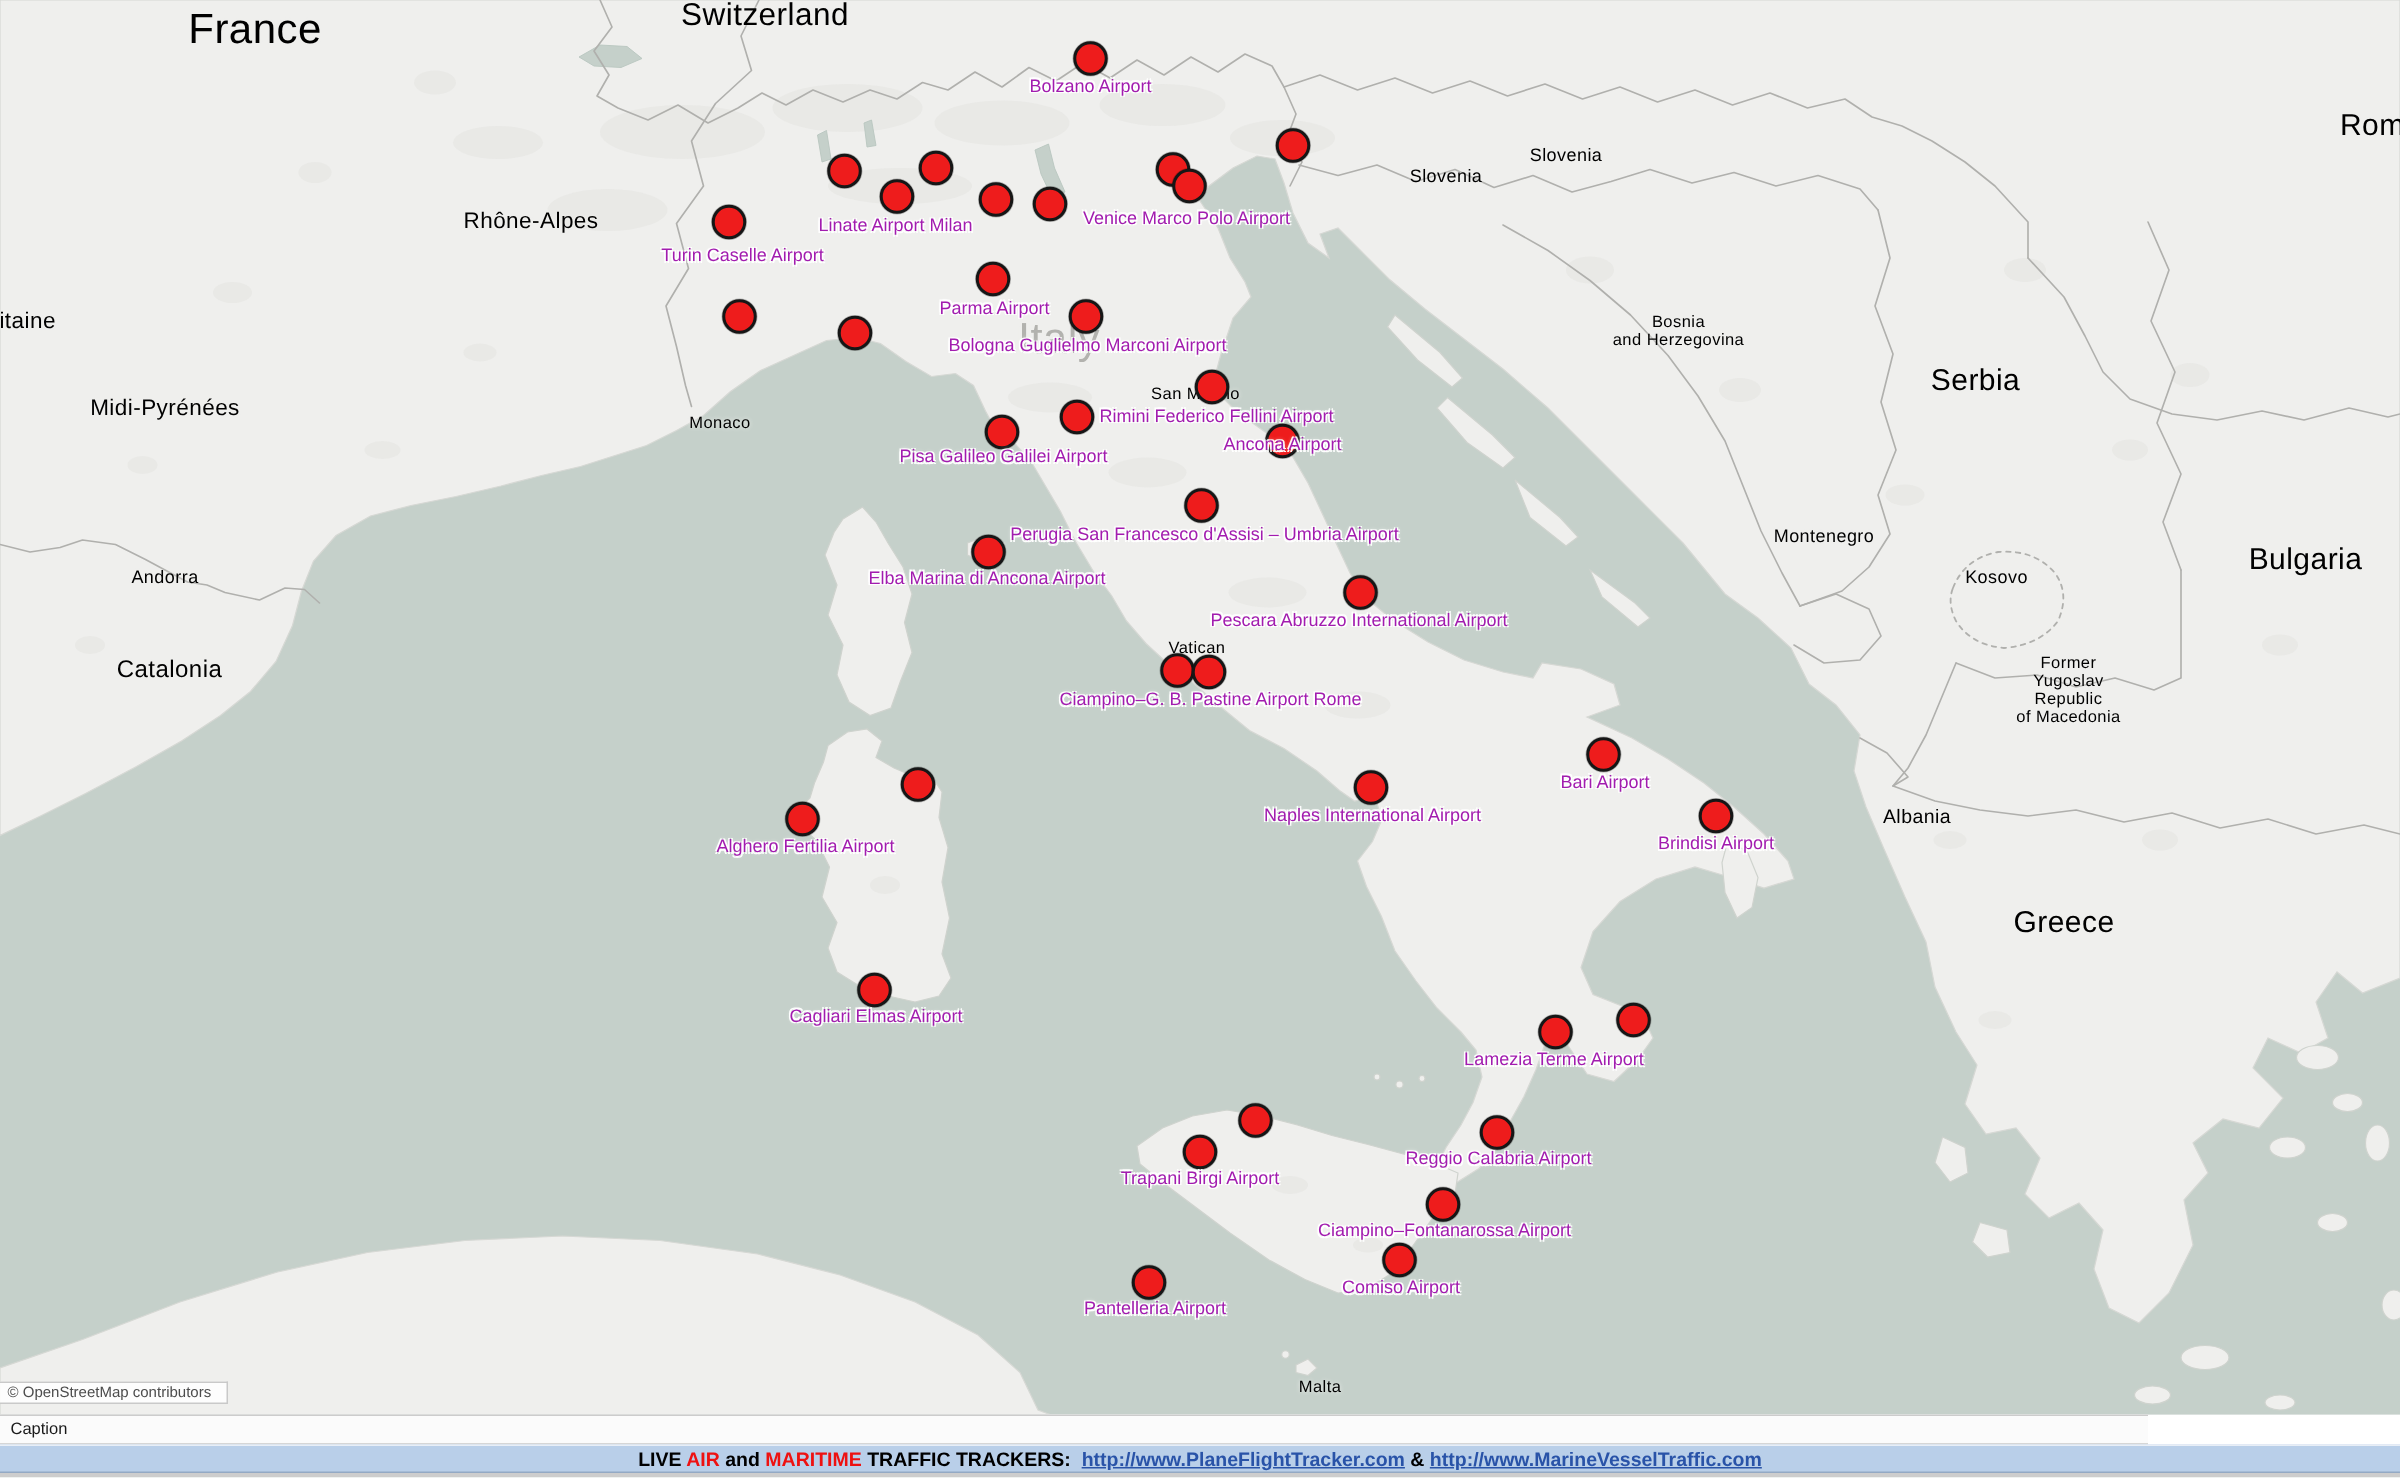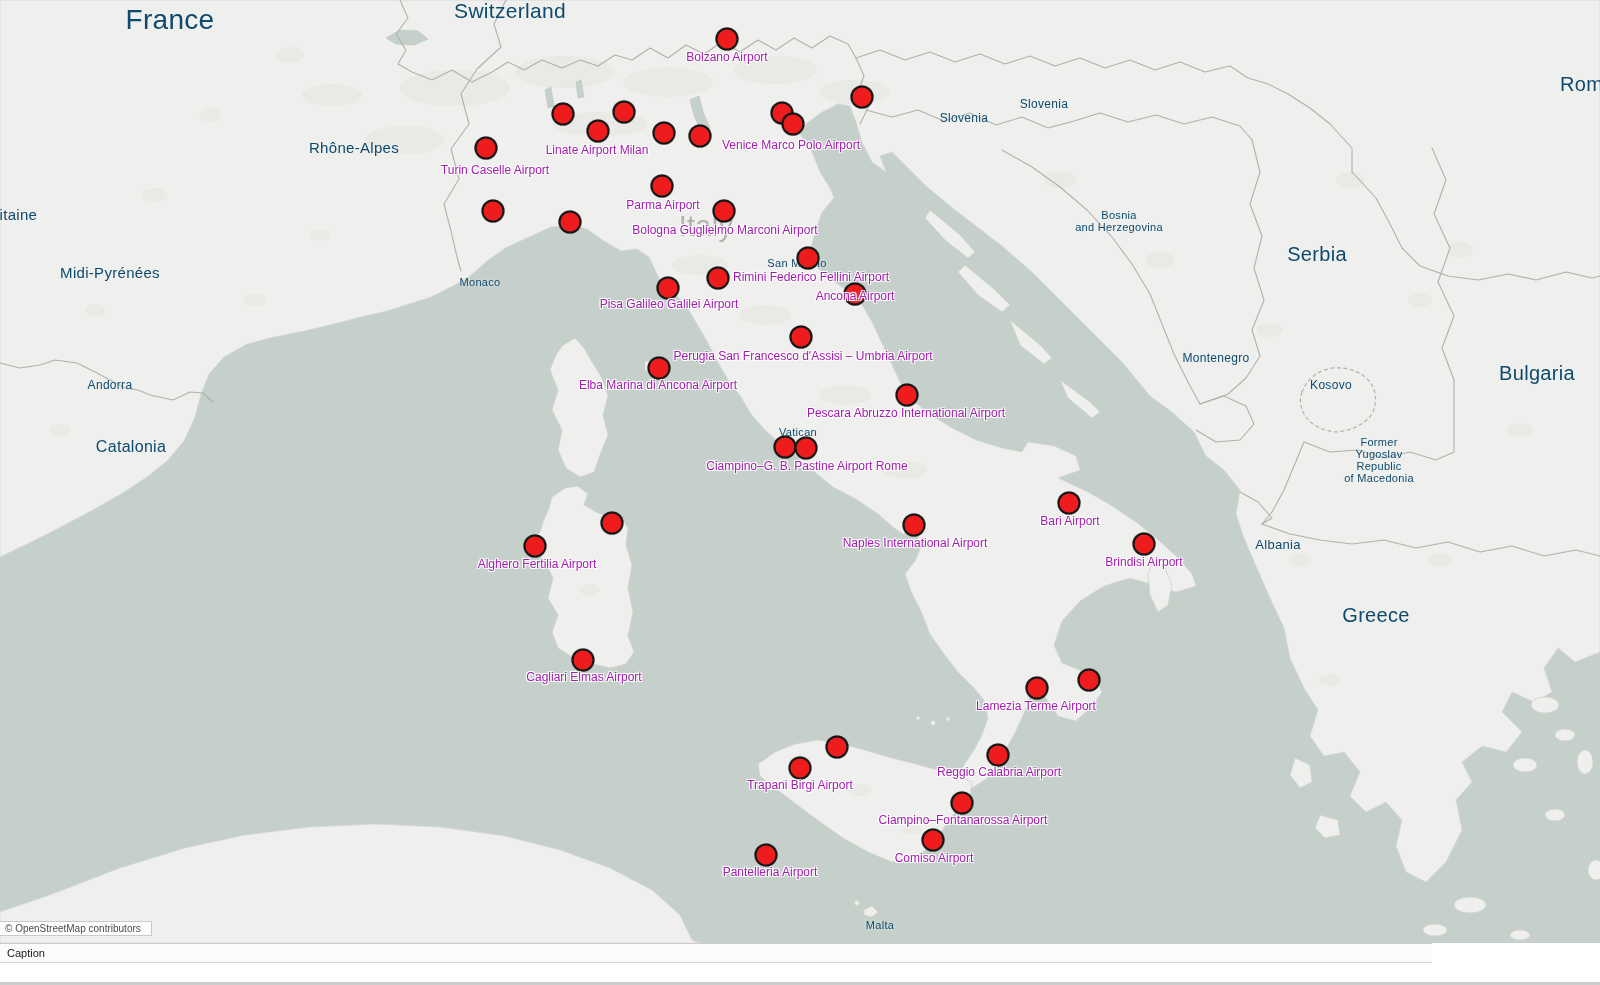--- a/index.html
+++ b/index.html
@@ -8,21 +8,21 @@
   
   .map{position:absolute;left:0;top:0;width:1600px;height:943px;overflow:hidden;background:#c5d0ca;}
   .map svg{position:absolute;left:0;top:0;display:block;}
   .land{fill:#efefed;stroke:#d6d8d4;stroke-width:0.8;}
   .isle{fill:#efefed;stroke:#cfd3ce;stroke-width:0.8;}
   .lake{fill:#c5d0ca;stroke:#b9c6bf;stroke-width:0.6;}
   .speck{fill:#e3e3e0;opacity:.55;}
   .border{fill:none;stroke:#b0b0ad;stroke-width:1.1;stroke-linejoin:round;stroke-linecap:round;}
   .border.dashed{stroke-dasharray:3,3.5;stroke-width:1.2;}
   
-  .place-label{position:absolute;transform:translate(-50%,-50%);color:#0c4a6e;
+  .place-label{position:absolute;transform:translate(-50%,-50%);color:#000000;
                white-space:pre-line;text-align:center;line-height:1.08;letter-spacing:.3px;
                text-shadow:0 0 3px #efefed;pointer-events:none;}
   .place-label.faded{color:#b2b2ae;}
   .place-label.anchor-left{transform:translate(0,-50%);text-align:left;}
   
   .dot{position:absolute;width:19px;height:19px;border-radius:50%;
        background:#ee1c1c;border:2px solid #161616;
        transform:translate(-50%,-50%);box-shadow:0 0 0 0.5px rgba(0,0,0,.25);}
   .airport-label{position:absolute;transform:translate(-50%,-50%);font-size:12px;color:#a21caf;
        white-space:nowrap;
@@ -172,21 +172,21 @@
       </g>
     </svg>
 
     <div id="labels-layer">
         <div class="place-label" style="left: 170px; top: 20px; font-size: 28px;">France</div>
         <div class="place-label" style="left: 510px; top: 11px; font-size: 21px;">Switzerland</div>
         <div class="place-label" style="left: 354px; top: 148px; font-size: 15px;">Rhône-Alpes</div>
         <div class="place-label anchor-left" style="left: -28px; top: 215px; font-size: 15px;">Aquitaine</div>
         <div class="place-label" style="left: 110px; top: 273px; font-size: 15px;">Midi-Pyrénées</div>
         <div class="place-label" style="left: 110px; top: 385px; font-size: 12px;">Andorra</div>
-        <div class="place-label" style="left: 131px; top: 447px; font-size: 16px;">Catalonia</div>
+        <div class="place-label" style="left: 113px; top: 447px; font-size: 16px;">Catalonia</div>
         <div class="place-label" style="left: 480px; top: 283px; font-size: 11px;">Monaco</div>
         <div class="place-label faded" style="left: 706px; top: 227px; font-size: 29px;">Italy</div>
         <div class="place-label" style="left: 797px; top: 264px; font-size: 11px;">San Marino</div>
         <div class="place-label" style="left: 798px; top: 433px; font-size: 11px;">Vatican</div>
         <div class="place-label" style="left: 964px; top: 77px; font-size: 12px; margin-top: 41px;">Slovenia</div>
         <div class="place-label" style="left: 1044px; top: 104px; font-size: 12px;">Slovenia</div>
         <div class="place-label" style="left: 1119px; top: 222px; font-size: 11px;">Bosnia
 and Herzegovina</div>
         <div class="place-label" style="left: 1317px; top: 255px; font-size: 20px;">Serbia</div>
         <div class="place-label" style="left: 1216px; top: 358px; font-size: 12px;">Montenegro</div>
@@ -265,15 +265,18 @@
         <div class="airport-label" style="left: 770px; top: 872px;">Pantelleria Airport</div>
       </div>
 
     <div class="attribution">© OpenStreetMap contributors</div>
   </div>
 
   <div class="caption-row">
     <span>Caption</span>
   </div>
 
+  <div class="footer-bar">
+    <span id="footer-text"><span class="seg">LIVE </span><span class="seg red">AIR</span><span class="seg"> and </span><span class="seg red">MARITIME</span><span class="seg"> TRAFFIC TRACKERS:  </span><a class="seg">http://www.PlaneFlightTracker.com</a><span class="seg"> &amp; </span><a class="seg">http://www.MarineVesselTraffic.com</a></span>
+  </div>
 
   <div class="bottom-strip"></div>
 </div>
 
 </body></html>

